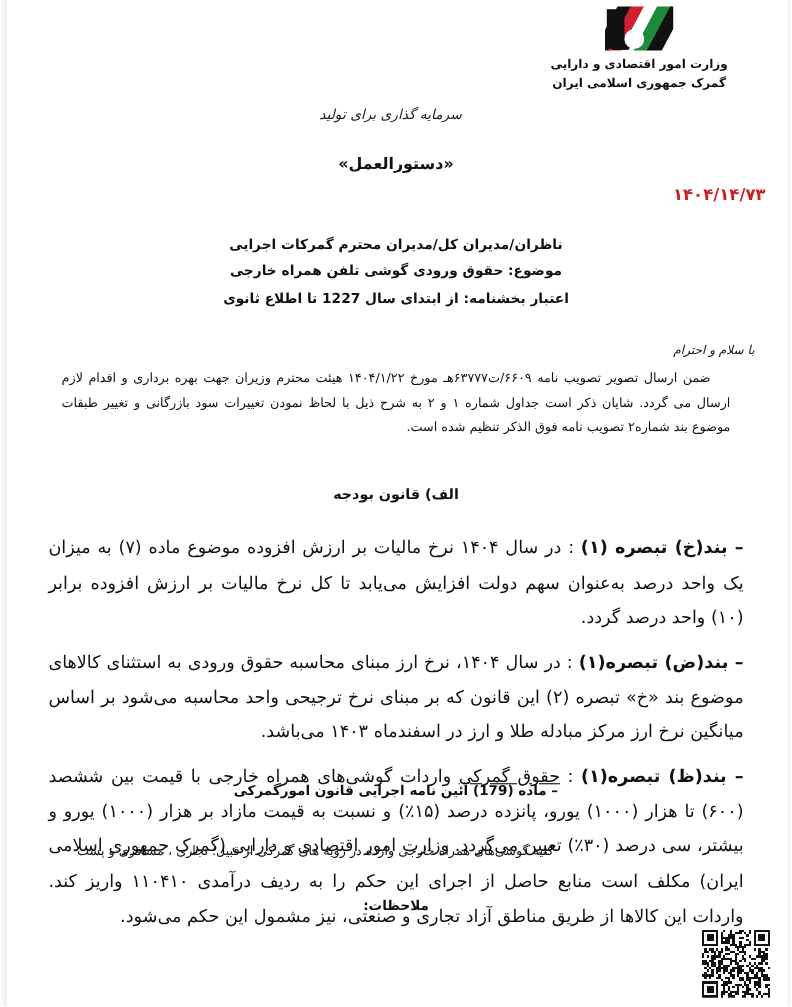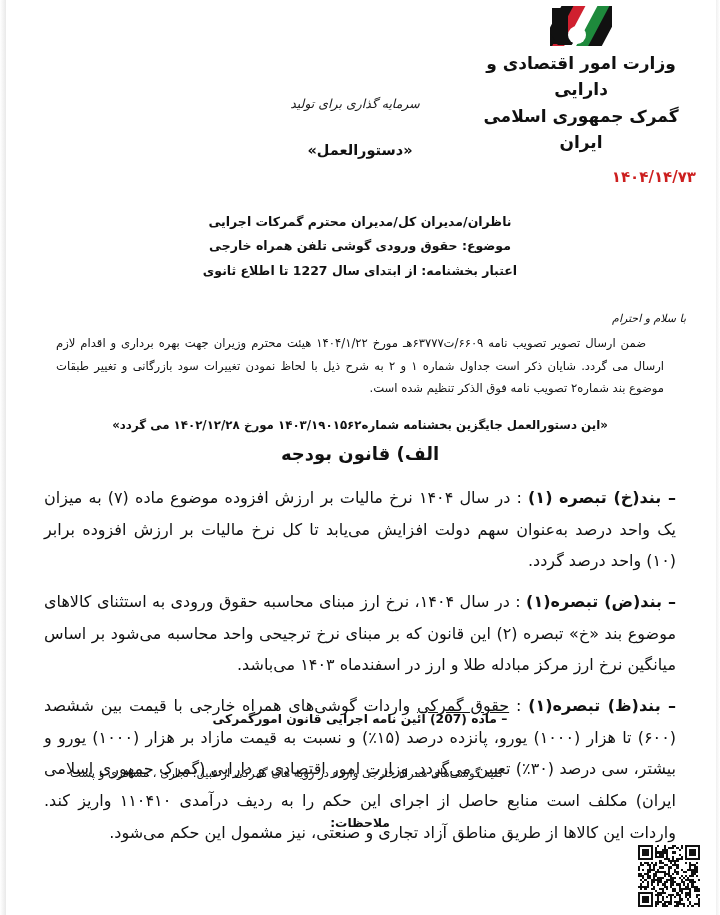--- a/index.html
+++ b/index.html
@@ -84,21 +84,21 @@
   }
   .emblem .disc {
     position: absolute;
     left: 18px; bottom: 2px;
     width: 18px; height: 18px;
     background: #ffffff;
     border-radius: 50%;
     z-index: 2;
   }
   .org-line {
-    font-size: 17px;
+    font-size: 11px;
     font-weight: bold;
     line-height: 1.55;
     letter-spacing: 0;
   }
 
   .meta-block {
     position: absolute;
     top: 10px;
     right: 300px;
     width: 260px;
@@ -189,21 +189,21 @@
     font-size: 11.8px;
     font-weight: bold;
   }
 
   .section-a {
     position: absolute;
     top: 443px;
     right: 56px;
     left: 56px;
     text-align: center;
-    font-size: 18px;
+    font-size: 13px;
     font-weight: bold;
   }
 
   .clauses {
     position: absolute;
     top: 466px;
     right: 44px;
     left: 44px;
     font-size: 16px;
     line-height: 1.98;
@@ -298,31 +298,30 @@
     <div>موضوع: حقوق ورودی گوشی تلفن همراه خارجی</div>
     <div>اعتبار بخشنامه: از ابتدای سال 1227 تا اطلاع ثانوی</div>
   </div>
 
   <div class="salutation">با سلام و احترام</div>
 
   <div class="body-block">
     <p>ضمن ارسال تصویر تصویب نامه ۶۶۰۹/ت۶۳۷۷۷هـ مورخ ۱۴۰۴/۱/۲۲ هیئت محترم وزیران جهت بهره برداری و اقدام لازم ارسال می گردد. شایان ذکر است جداول شماره ۱ و ۲ به شرح ذیل با لحاظ نمودن تغییرات سود بازرگانی و تغییر طبقات موضوع بند شماره۲ تصویب نامه فوق الذکر تنظیم شده است.</p>
   </div>
 
-  <div class="replace-note">«این دستورالعمل جایگزین بخشنامه شماره۱۴۰۳/۱۹۰۱۵۶۲ مورخ ۱۴۰۲/۱۲/۲۸ می گردد»</div>
 
   <div class="section-a">الف) قانون بودجه</div>
 
   <div class="clauses">
       <div class="clause"><span class="tag">– بند(خ) تبصره (۱)</span><span> : </span><span>در سال ۱۴۰۴ نرخ مالیات بر ارزش افزوده موضوع ماده (۷) به میزان یک واحد درصد به‌عنوان سهم دولت افزایش می‌یابد تا کل نرخ مالیات بر ارزش افزوده برابر (۱۰) واحد درصد گردد.</span></div>
       <div class="clause"><span class="tag">– بند(ض) تبصره(۱)</span><span> : </span><span>در سال ۱۴۰۴، نرخ ارز مبنای محاسبه حقوق ورودی به استثنای کالاهای موضوع بند «خ» تبصره (۲) این قانون که بر مبنای نرخ ترجیحی واحد محاسبه می‌شود بر اساس میانگین نرخ ارز مرکز مبادله طلا و ارز در اسفندماه ۱۴۰۳ می‌باشد.</span></div>
       <div class="clause"><span class="tag">– بند(ظ) تبصره(۱)</span><span> : </span><span class="uline">حقوق گمرکی</span><span> واردات گوشی‌های همراه خارجی با قیمت بین ششصد (۶۰۰) تا هزار (۱۰۰۰) یورو، پانزده درصد (۱۵٪) و نسبت به قیمت مازاد بر هزار (۱۰۰۰) یورو و بیشتر، سی درصد (۳۰٪) تعیین می‌گردد. وزارت امور اقتصادی و دارایی (گمرک جمهوری اسلامی ایران) مکلف است منابع حاصل از اجرای این حکم را به ردیف درآمدی ۱۱۰۴۱۰ واریز کند. واردات این کالاها از طریق مناطق آزاد تجاری و صنعتی، نیز مشمول این حکم می‌شود.</span></div>
     </div>
 
-  <div class="article-138">– ماده (207) آئین نامه اجرایی قانون امورگمرکی</div>
+  <div class="article-138">– ماده (179) آئین نامه اجرایی قانون امورگمرکی</div>
   <div class="scope-text">کلیه گوشی‌های همراه خارجی وارده در رویه های گمرکی از قبیل؛ تجاری ، مسافری و پست</div>
   <div class="remarks">ملاحظات:</div>
 
   <div class="qr-wrap">
     <svg width="62" height="62" viewBox="0 0 29 29" shape-rendering="crispEdges" aria-hidden="true">
       <rect width="29" height="29" fill="#ffffff"></rect>
       <g fill="#111111" id="qr-cells">
           <rect x="0" y="0" width="1" height="1"></rect>
           <rect x="1" y="0" width="1" height="1"></rect>
           <rect x="2" y="0" width="1" height="1"></rect>

